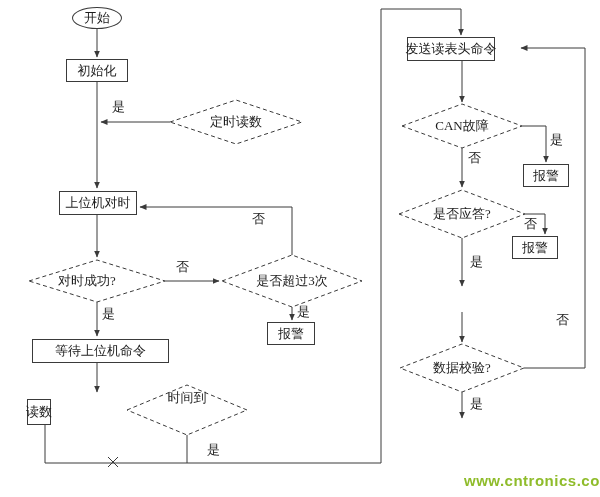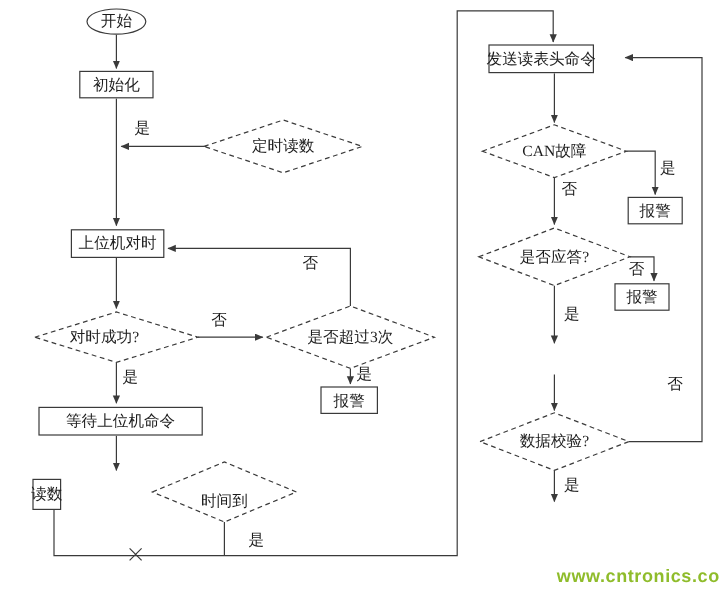--- a/index.html
+++ b/index.html
@@ -81,21 +81,21 @@
   <div class="node" style="left:267px;top:322px;width:48px;height:23px;">报警</div>
   <div class="node" style="left:32px;top:339px;width:137px;height:24px;">等待上位机命令</div>
   <div class="node" style="left:27px;top:399px;width:24px;height:26px;">读数</div>
   <div class="node" style="left:407px;top:37px;width:88px;height:24px;">发送读表头命令</div>
   <div class="node" style="left:523px;top:164px;width:46px;height:23px;">报警</div>
   <div class="node" style="left:512px;top:236px;width:46px;height:23px;">报警</div>
 
   <div class="dlabel" style="left:171px;top:114px;width:130px;">定时读数</div>
   <div class="dlabel" style="left:20px;top:273px;width:134px;">对时成功?</div>
   <div class="dlabel" style="left:222px;top:273px;width:140px;">是否超过3次</div>
-  <div class="dlabel" style="left:127px;top:410px;width:120px;">时间到</div>
+  <div class="dlabel" style="left:127px;top:390px;width:120px;">时间到</div>
   <div class="dlabel" style="left:402px;top:118px;width:120px;">CAN故障</div>
   <div class="dlabel" style="left:399px;top:206px;width:126px;">是否应答?</div>
   <div class="dlabel" style="left:400px;top:360px;width:124px;">数据校验?</div>
 
   <span class="elabel" style="left:112px;top:100px;">是</span>
   <span class="elabel" style="left:176px;top:260px;">否</span>
   <span class="elabel" style="left:252px;top:212px;">否</span>
   <span class="elabel" style="left:297px;top:305px;">是</span>
   <span class="elabel" style="left:102px;top:307px;">是</span>
   <span class="elabel" style="left:207px;top:443px;">是</span>

